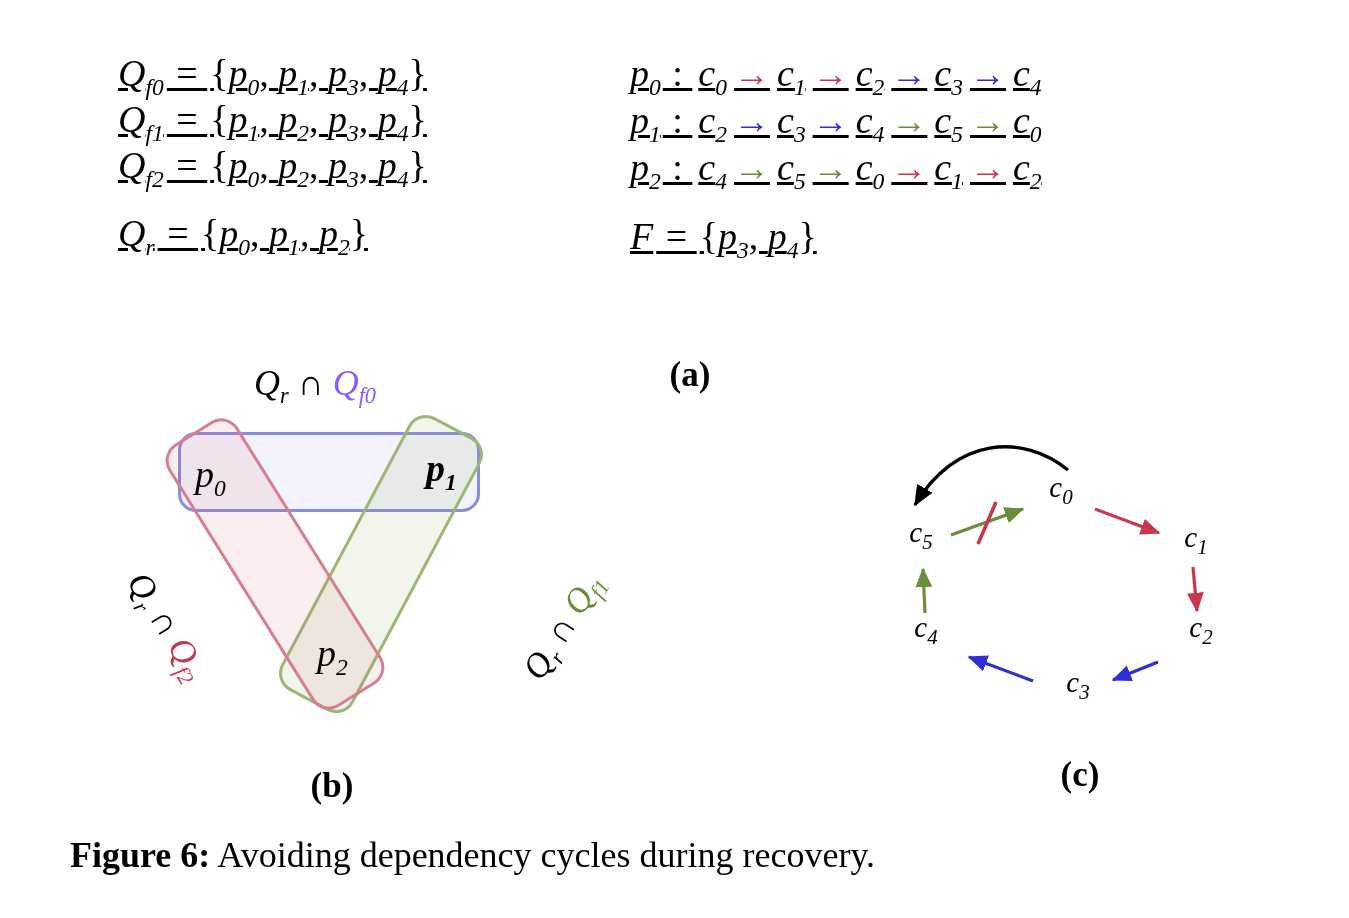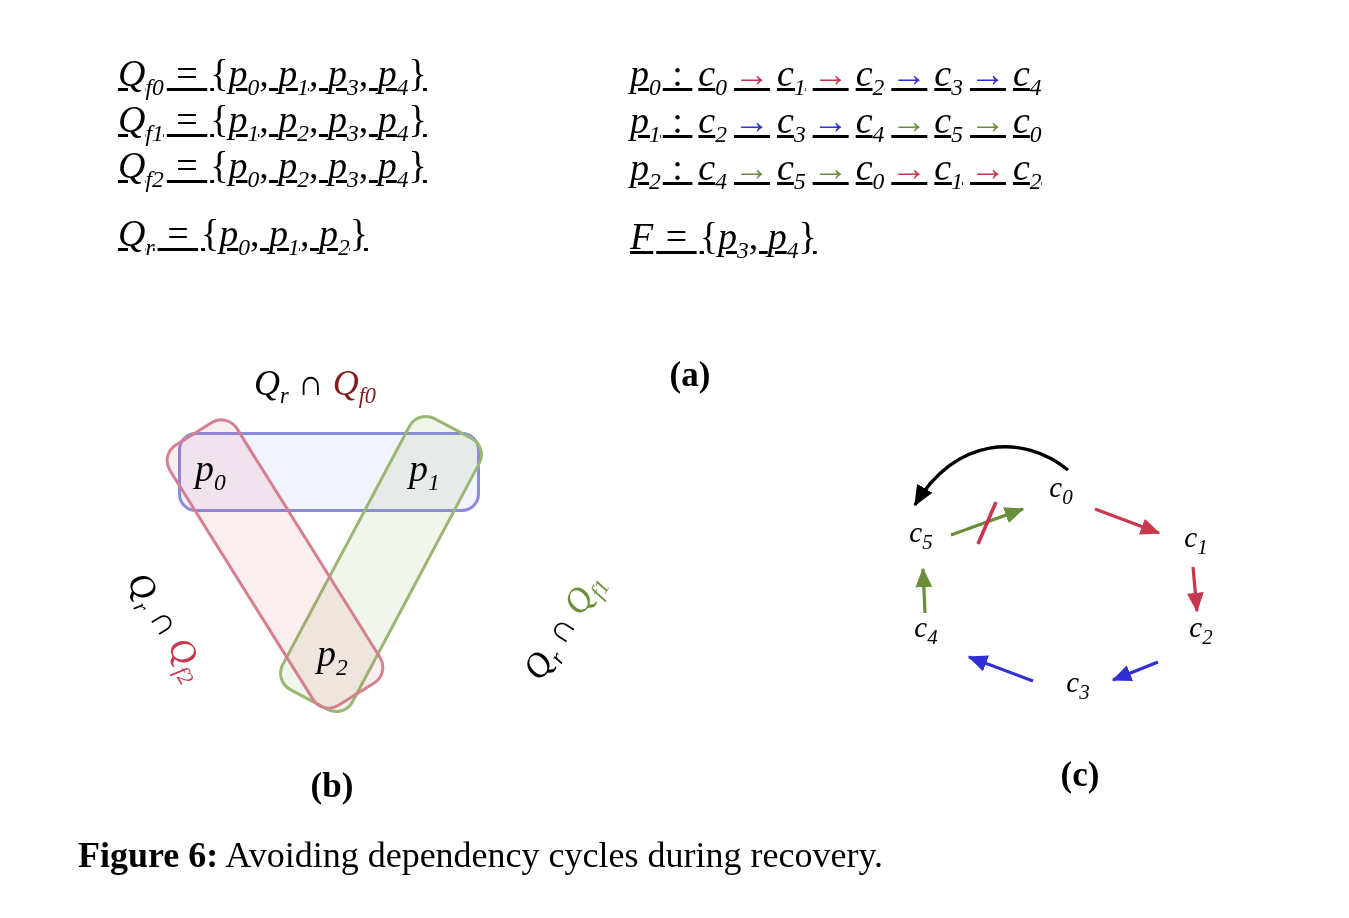--- a/index.html
+++ b/index.html
@@ -25,34 +25,34 @@
   #chain-col { position: absolute; left: 630px; top: 0; }
   #panel-a-label { position: absolute; left: 540px; top: 305px; width: 300px; text-align: center; }
 
   #panel-b { position: absolute; left: 95px; top: 368px; width: 580px; height: 460px; }
   #venn-top-label { position: absolute; left: 60px; top: -6px; width: 320px; text-align: center; font-size: 36px; white-space: nowrap; }
   .venn-rect { position: absolute; border: 3px solid; }
   #venn-blue-rect { left: 83px; top: 64px; width: 302px; height: 80px; border-radius: 18px; }
   #venn-red-rect { left: 25px; top: 155px; width: 310px; height: 82px; border-radius: 20px; transform: rotate(58deg); }
   #venn-green-rect { left: 131px; top: 155px; width: 310px; height: 82px; border-radius: 20px; transform: rotate(-62deg); }
   .venn-member { position: absolute; font-size: 38px; line-height: 44px; }
-  #venn-p0 { left: 100px; top: 78px; text-align: right; }
-  #venn-p1 { left: 314px; top: 78px; }
+  #venn-p0 { left: 100px; top: 84px; text-align: right; }
+  #venn-p1 { left: 331px; top: 78px; font-weight: bold; }
   #venn-p2 { left: 222px; top: 263px; }
   .venn-side-label { position: absolute; width: 200px; text-align: center; font-size: 35px; white-space: nowrap; }
   #venn-left-label { left: -28px; top: 238px; transform: rotate(58deg); }
   #venn-right-label { left: 368px; top: 238px; transform: rotate(-58deg); }
   #panel-b-label { position: absolute; left: 137px; top: 398px; width: 200px; text-align: center; }
 
   #panel-c { position: absolute; left: 863px; top: 425px; width: 430px; height: 400px; }
   #cycle-svg { position: absolute; left: 0; top: 0; width: 430px; height: 310px; }
   #cycle-svg text { font-family: "Liberation Serif", "DejaVu Serif", serif; font-style: italic; font-size: 29px; text-anchor: middle; }
   #panel-c-label { position: absolute; left: 117px; top: 330px; width: 200px; text-align: center; }
 
-  #caption { position: absolute; left: 70px; top: 834px; font-size: 36px; white-space: nowrap; margin-left: 8px; }
+  #caption { position: absolute; left: 70px; top: 834px; font-size: 36px; white-space: nowrap; }
   #caption b { font-weight: bold; }
 </style>
 </head>
 <body>
 
 <div id="figure">
 
   <section id="panel-a">
     <div id="eq-col">
         <div class="eq-row"><span class="mvar"><span class="mi">Q</span><sub class="msub">f0</sub></span><span class="eq-op"> = </span><span class="brace">{</span><span class="mvar"><span class="mi">p</span><sub class="msub">0</sub></span><span class="comma">, </span><span class="mvar"><span class="mi">p</span><sub class="msub">1</sub></span><span class="comma">, </span><span class="mvar"><span class="mi">p</span><sub class="msub">3</sub></span><span class="comma">, </span><span class="mvar"><span class="mi">p</span><sub class="msub">4</sub></span><span class="brace">}</span></div>
@@ -66,21 +66,21 @@
         <div class="chain-row"><span class="mvar"><span class="mi">p</span><sub class="msub">2</sub></span><span class="chain-colon"> : </span><span class="mvar"><span class="mi">c</span><sub class="msub">4</sub></span><span class="chain-arrow" style="color: rgb(107, 142, 58);">→</span><span class="mvar"><span class="mi">c</span><sub class="msub">5</sub></span><span class="chain-arrow" style="color: rgb(107, 142, 58);">→</span><span class="mvar"><span class="mi">c</span><sub class="msub">0</sub></span><span class="chain-arrow" style="color: rgb(200, 55, 77);">→</span><span class="mvar"><span class="mi">c</span><sub class="msub">1</sub></span><span class="chain-arrow" style="color: rgb(200, 55, 77);">→</span><span class="mvar"><span class="mi">c</span><sub class="msub">2</sub></span></div>
         <div class="eq-row gap-top"><span class="mvar"><span class="mi">F</span></span><span class="eq-op"> = </span><span class="brace">{</span><span class="mvar"><span class="mi">p</span><sub class="msub">3</sub></span><span class="comma">, </span><span class="mvar"><span class="mi">p</span><sub class="msub">4</sub></span><span class="brace">}</span></div>
       </div>
     <div id="panel-a-label" class="panel-label">(a)</div>
   </section>
 
   <section id="panel-b">
     <div id="venn-blue-rect" class="venn-rect" style="border-color: rgb(138, 138, 222); background: rgba(80, 80, 220, 0.07);"></div>
     <div id="venn-green-rect" class="venn-rect" style="border-color: rgb(154, 184, 115); background: rgba(140, 170, 90, 0.12);"></div>
     <div id="venn-red-rect" class="venn-rect" style="border-color: rgb(212, 128, 143); background: rgba(220, 90, 110, 0.1);"></div>
-    <div id="venn-top-label"><span class="mvar"><span class="mi">Q</span><sub class="msub">r</sub></span><span class="inter-op"> ∩ </span><span class="mvar" style="color: #7f1d1d;"><span class="mi">Q</span><sub class="msub">f0</sub></span></div>
+    <div id="venn-top-label"><span class="mvar"><span class="mi">Q</span><sub class="msub">r</sub></span><span class="inter-op"> ∩ </span><span class="mvar" style="color: #8b5cf6;"><span class="mi">Q</span><sub class="msub">f0</sub></span></div>
     <div id="venn-left-label" class="venn-side-label"><span class="mvar"><span class="mi">Q</span><sub class="msub">r</sub></span><span class="inter-op"> ∩ </span><span class="mvar" style="color: rgb(200, 55, 77);"><span class="mi">Q</span><sub class="msub">f2</sub></span></div>
     <div id="venn-right-label" class="venn-side-label"><span class="mvar"><span class="mi">Q</span><sub class="msub">r</sub></span><span class="inter-op"> ∩ </span><span class="mvar" style="color: rgb(107, 142, 58);"><span class="mi">Q</span><sub class="msub">f1</sub></span></div>
     <div id="venn-p0" class="venn-member"><span class="mvar"><span class="mi">p</span><sub class="msub">0</sub></span></div>
     <div id="venn-p1" class="venn-member"><span class="mvar"><span class="mi">p</span><sub class="msub">1</sub></span></div>
     <div id="venn-p2" class="venn-member"><span class="mvar"><span class="mi">p</span><sub class="msub">2</sub></span></div>
     <div id="panel-b-label" class="panel-label">(b)</div>
   </section>
 
   <section id="panel-c">
     <svg id="cycle-svg" viewBox="0 0 430 310">

